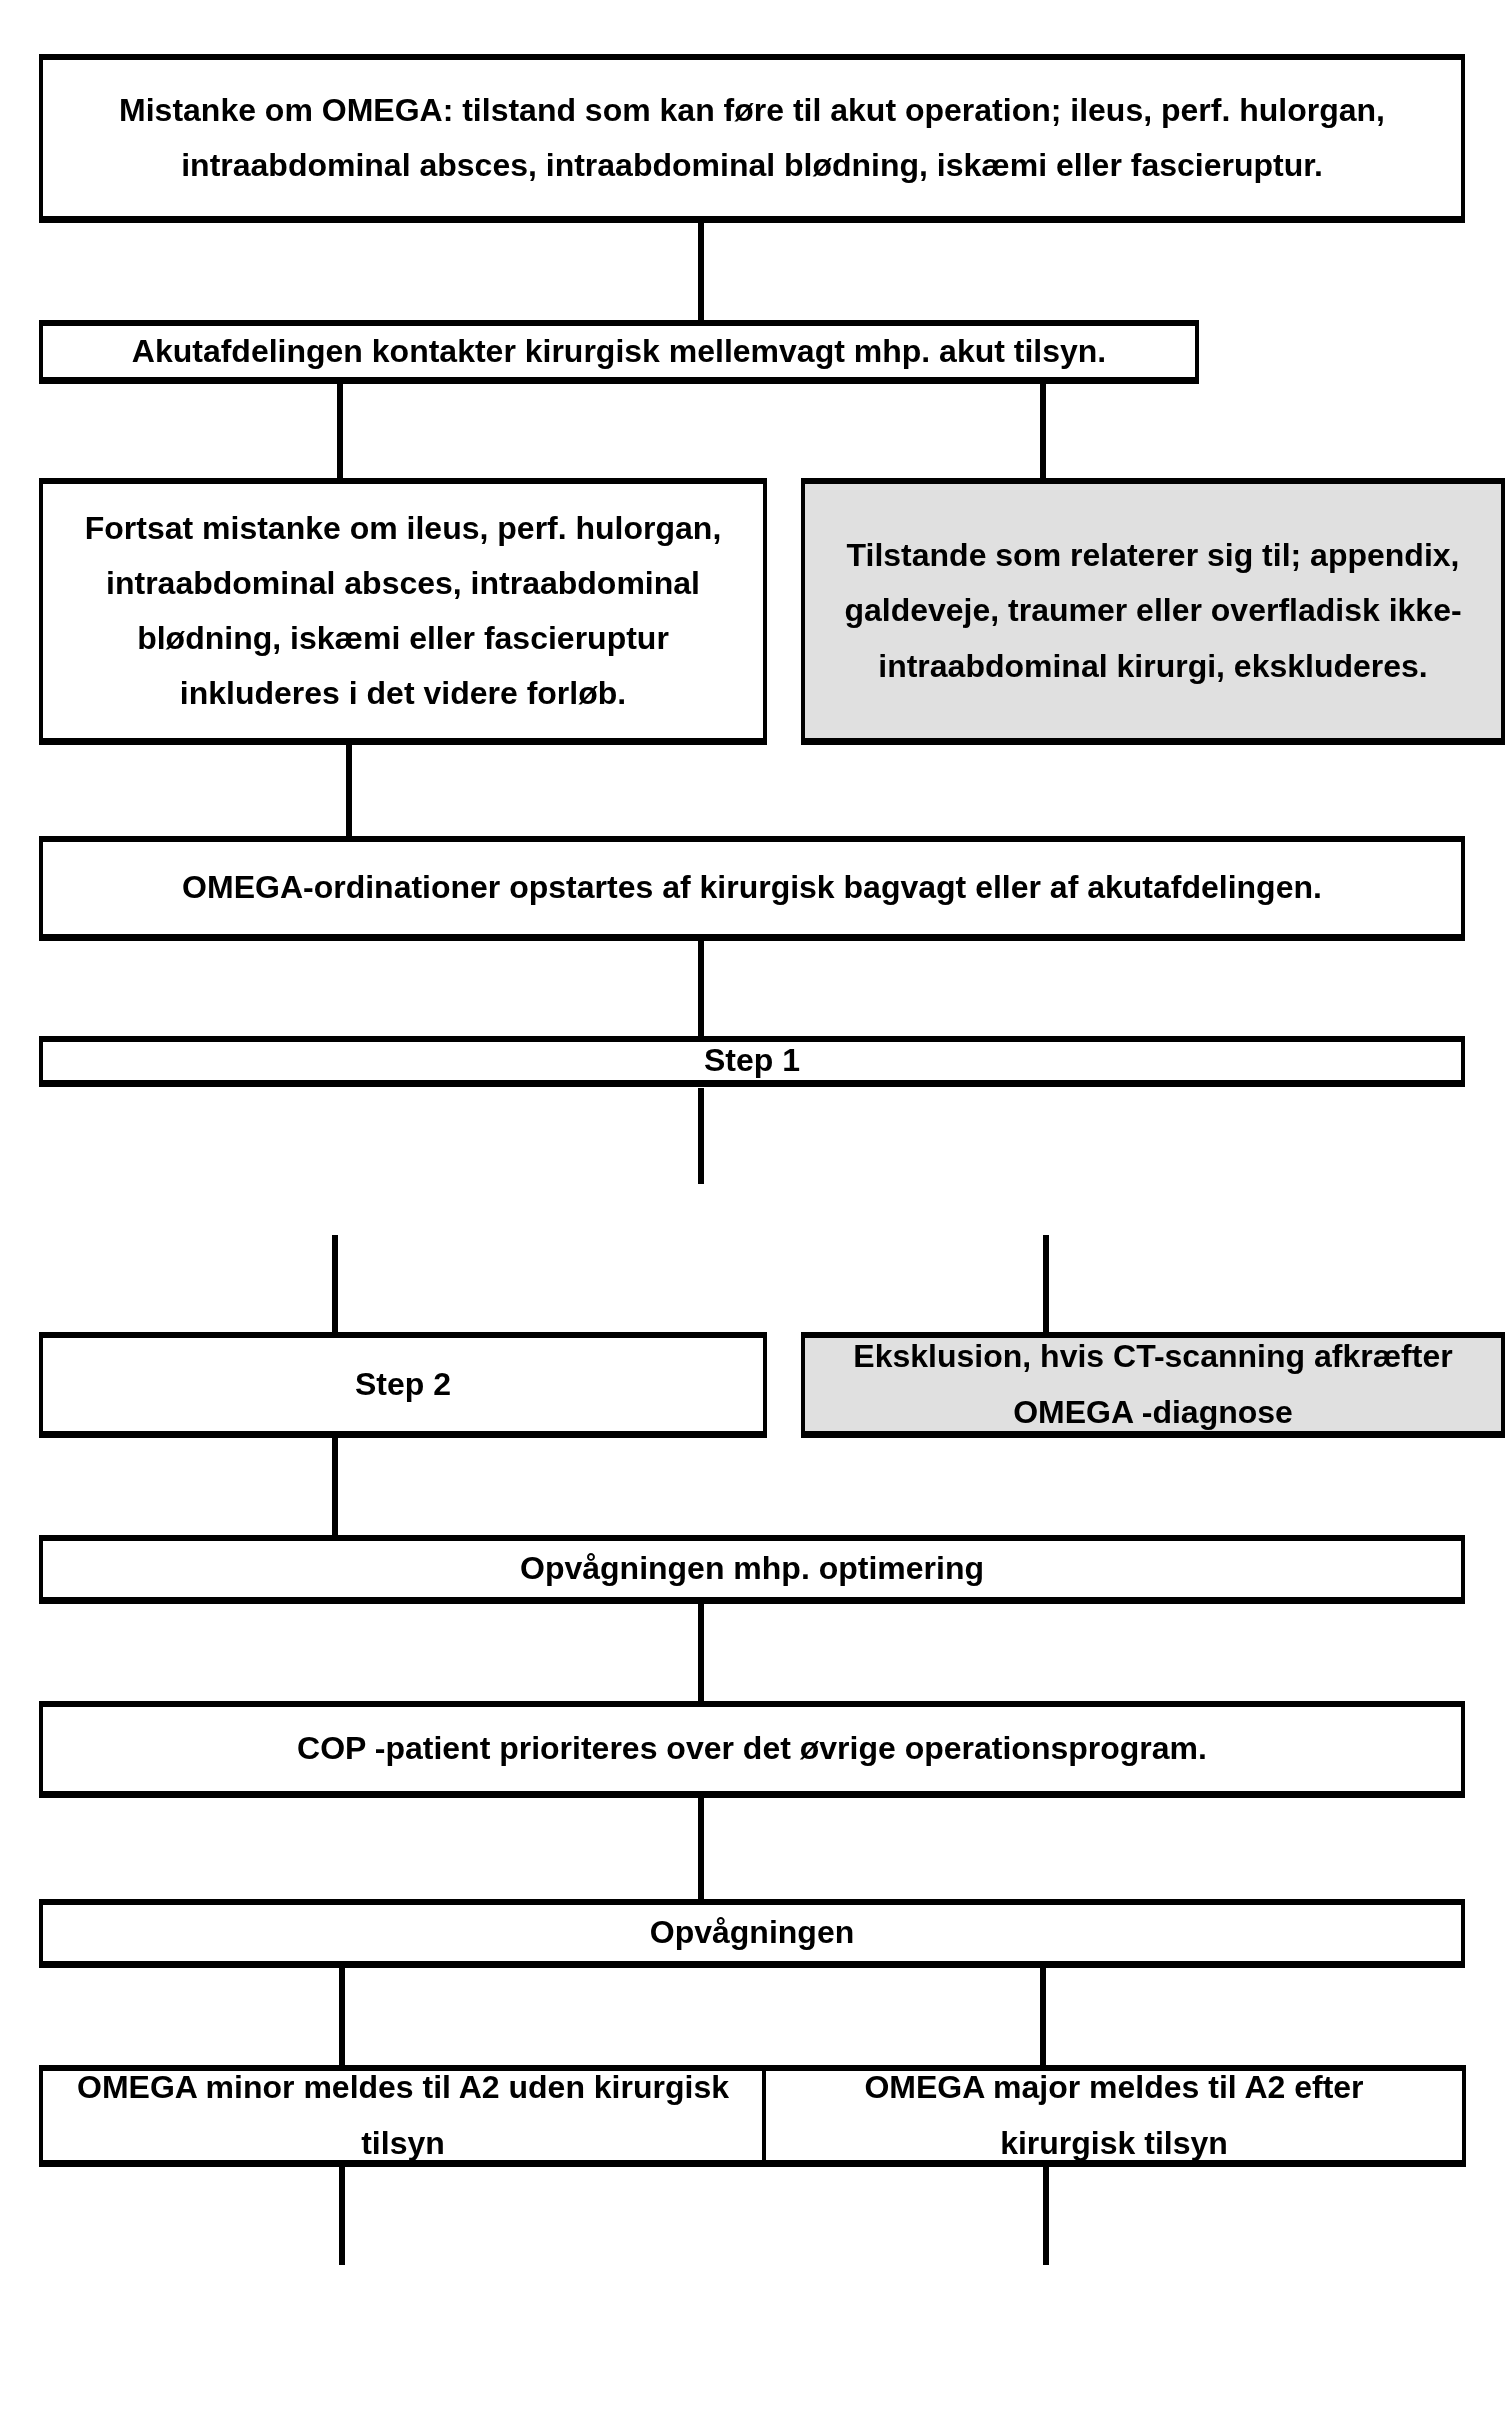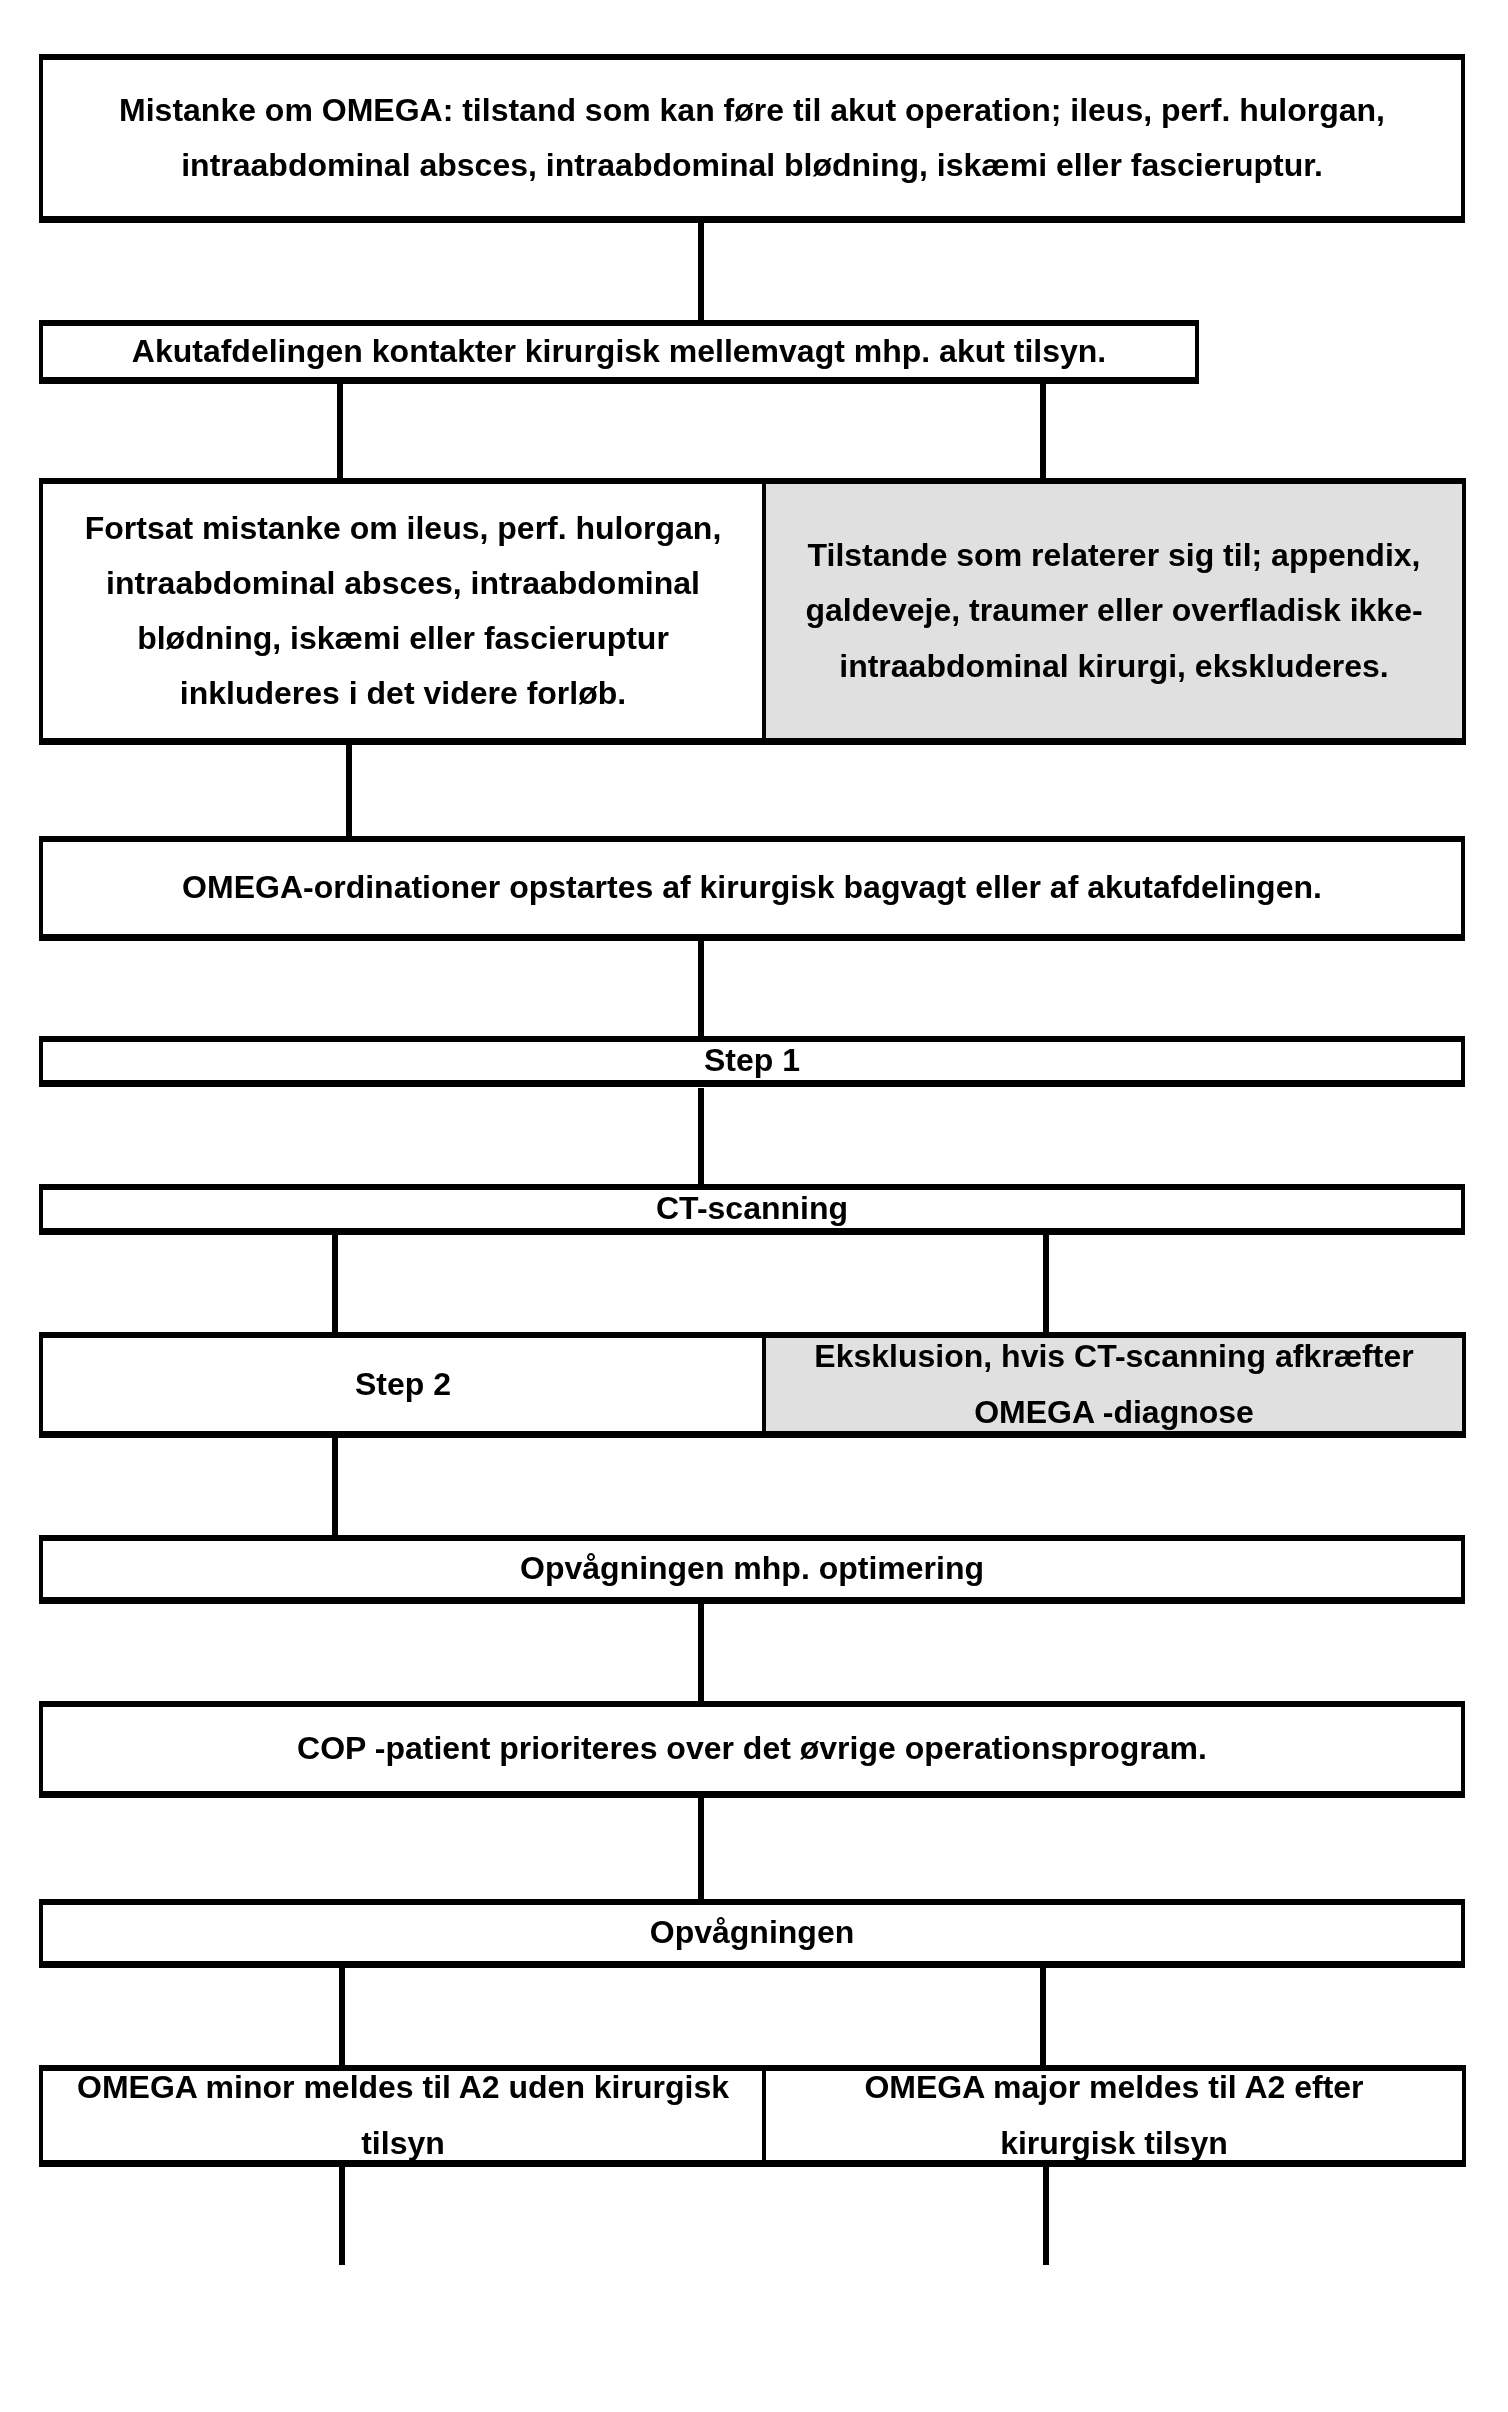--- a/index.html
+++ b/index.html
@@ -26,21 +26,21 @@
     display:flex;
     align-items:center;
     justify-content:center;
     text-align:center;
     font-weight:700;
     font-size:32px;
     line-height:1.72;
     padding:3.9px 37px;
   }
   .node.split{padding:3.9px 33px;}
-  .node.gray{background:var(--excluded-bg);}
+  .node.gray{background:var(--excluded-bg);margin-left:39px;}
   .vline{
     position:absolute;
     width:5.8px;
     background:var(--line);
   }
 </style>
 </head>
 <body>
 
 <div class="canvas">
@@ -67,23 +67,20 @@
   <div class="node" style="left:39px;top:836px;width:1426px;height:105px">
     <span>OMEGA-ordinationer opstartes af kirurgisk bagvagt eller af akutafdelingen.</span>
   </div>
   <div class="vline" style="left:698px;top:941px;height:95px"></div>
 
   <div class="node" style="left:39px;top:1036px;width:1426px;height:51px">
     <span>Step 1</span>
   </div>
   <div class="vline" style="left:698px;top:1088px;height:96px"></div>
 
-  <div class="node" style="left:39px;top:1184px;width:1426px;height:51px">
-    <span>CT-scanning</span>
-  </div>
   <div class="vline" style="left:332px;top:1235px;height:97px"></div>
   <div class="vline" style="left:1043px;top:1235px;height:97px"></div>
 
   <div class="node split" style="left:39px;top:1332px;width:728px;height:106px">
     <span>Step 2</span>
   </div>
   <div class="node split gray" style="left:762px;top:1332px;width:704px;height:106px">
     <span>Eksklusion, hvis CT-scanning afkræfter OMEGA -diagnose</span>
   </div>
   <div class="vline" style="left:332px;top:1438px;height:97px"></div>

